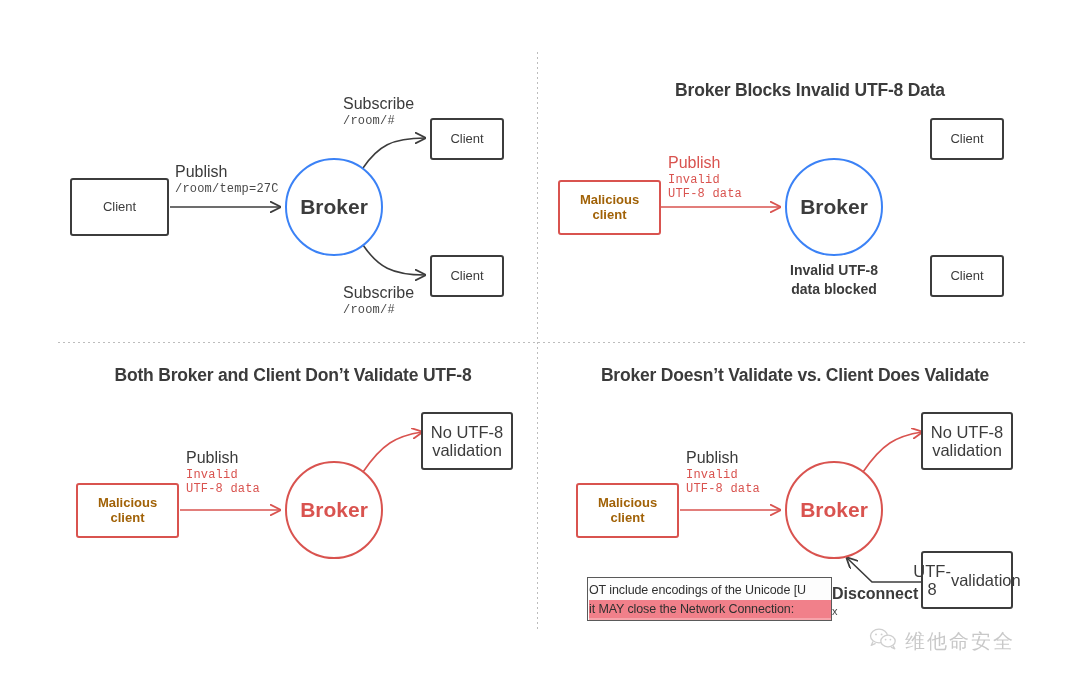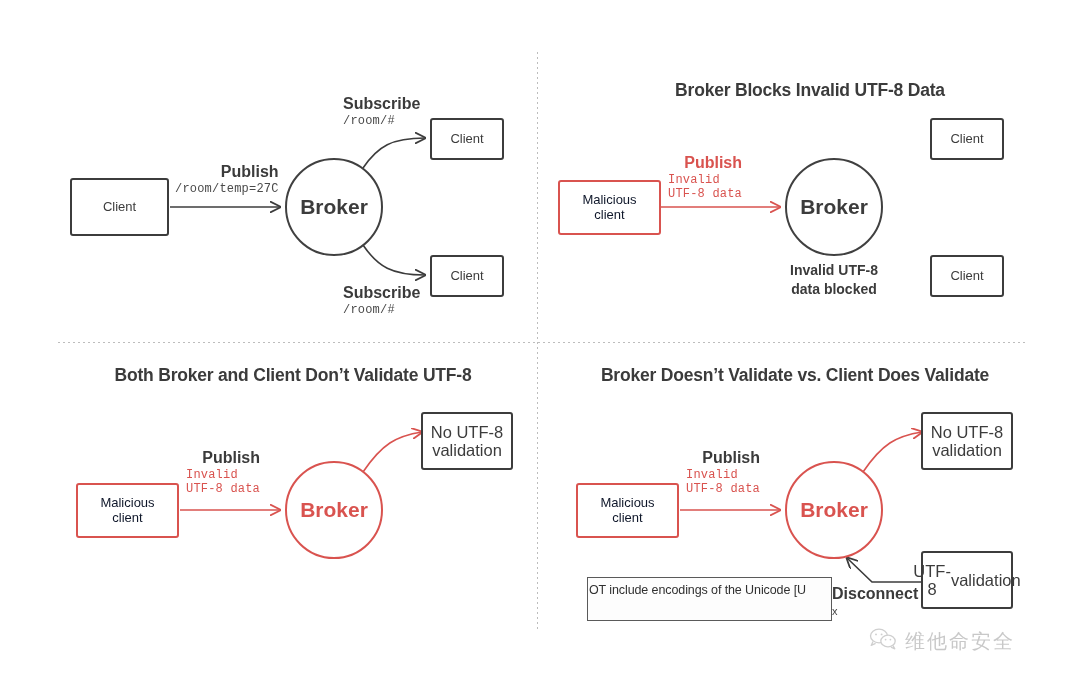--- a/index.html
+++ b/index.html
@@ -59,52 +59,51 @@
     align-items: center;
     justify-content: center;
     text-align: center;
     color: #3c3c3c;
     font-size: 13px;
     font-weight: 500;
     line-height: 1.12;
   }
   .box.red {
     border-color: #d9534f;
-    color: #0f172a;
-    font-weight: normal;
+    color: #a16207;
+    font-weight: bold;
   }
   .box.small { font-size: 16.5px; }
 
   .circle {
     position: absolute;
     box-sizing: border-box;
-    border: 2px solid #404040;
+    border: 2px solid #3b82f6;
     border-radius: 50%;
     background: #ffffff;
     display: flex;
     align-items: center;
     justify-content: center;
     color: #3c3c3c;
     font-size: 21px;
     font-weight: bold;
   }
   .circle.red { border-color: #d9534f; color: #d9534f; }
 
   
   .lbl {
     position: absolute;
     white-space: nowrap;
     line-height: 1.18;
   }
   .lbl .main {
     display: block;
     font-size: 16px;
-    font-weight: bold;
+    font-weight: normal;
     color: #3b3b3b;
-    text-align: right;
   }
   .lbl .main.red { color: #d9534f; }
   .lbl .mono {
     display: block;
     font-family: "Liberation Mono", "DejaVu Sans Mono", monospace;
     font-size: 12px;
     color: #4a4a4a;
     letter-spacing: 0.2px;
   }
   .lbl .mono.red { color: #d9534f; }
@@ -338,20 +337,21 @@
       <span>validation</span>
     </div>
 
     <div class="disconnect">
       <span>Disconnect</span>
       <span class="x">x</span>
     </div>
 
     <div class="callout">
       <div class="line">OT include encodings of the Unicode [U</div>
+      <div class="line hl">it MAY close the Network Connection:</div>
     </div>
   </div>
 
   <div class="watermark">
     <span>
       <svg width="30" height="24" viewBox="0 0 30 24" fill="none" stroke="#a8a8a8" stroke-width="1.3">
         <ellipse cx="11" cy="9" rx="8.5" ry="6.8"></ellipse>
         <path d="M 5 14.5 L 3.2 18.4 L 7.6 16.3" stroke-linejoin="round" fill="none"></path>
         <circle cx="8" cy="7.4" r="0.95" fill="#a8a8a8" stroke="none"></circle>
         <circle cx="13.6" cy="7.4" r="0.95" fill="#a8a8a8" stroke="none"></circle>

